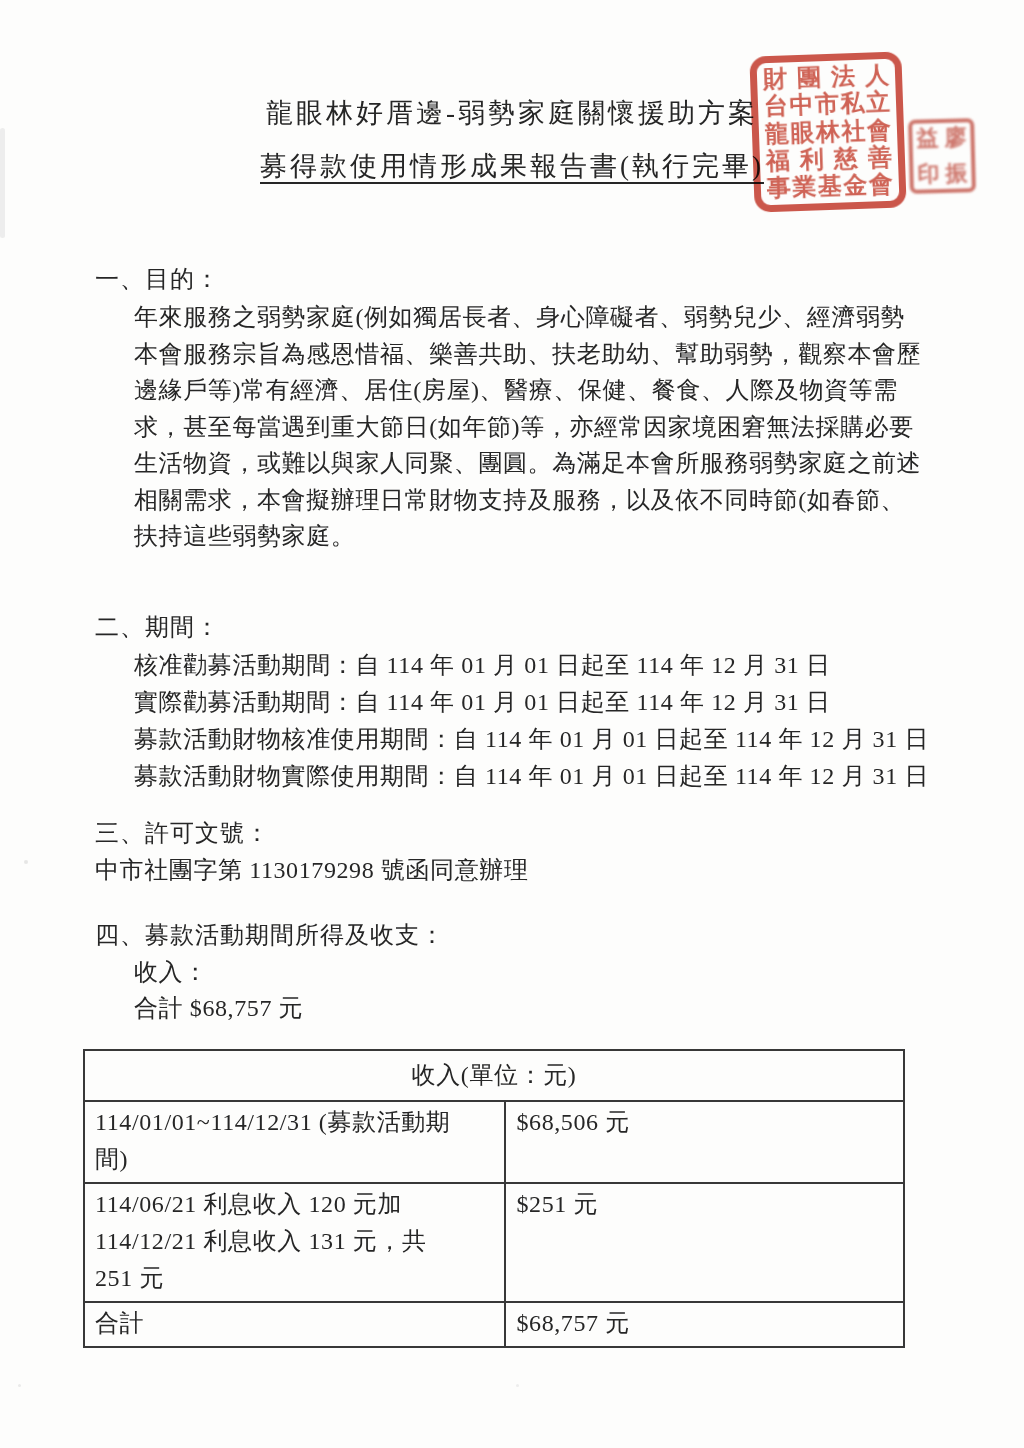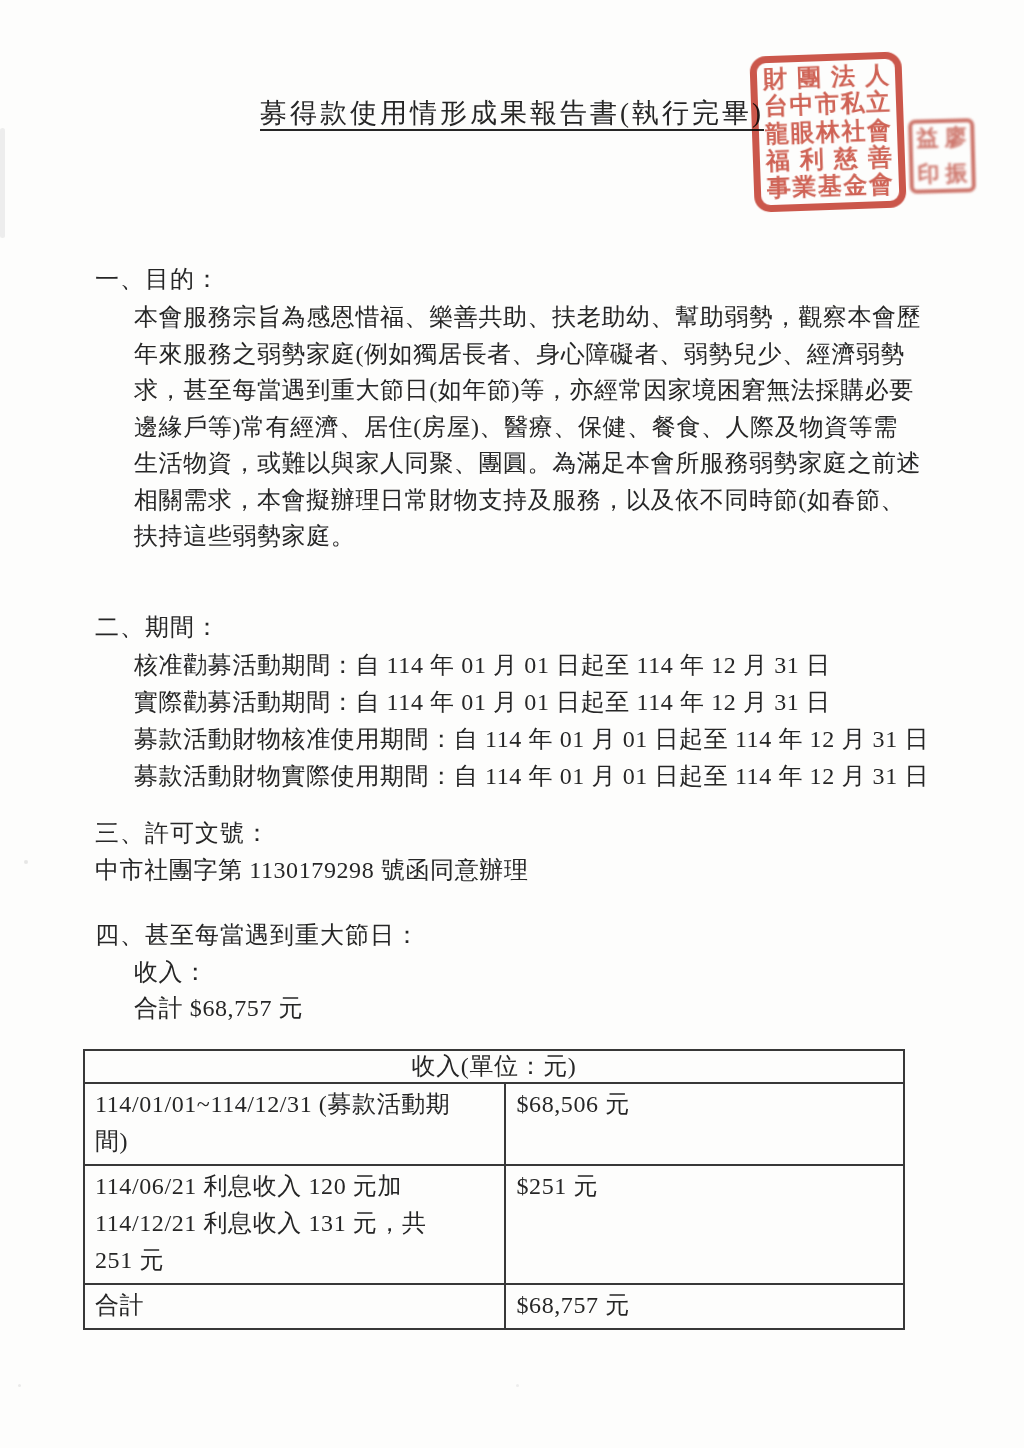--- a/index.html
+++ b/index.html
@@ -80,21 +80,21 @@
     position:absolute;left:83px;top:1049px;width:822px;
     border-collapse:collapse;table-layout:fixed;
   }
   .income-table th,.income-table td{
     border:2px solid #383838;
     font-size:24px;font-weight:normal;
     vertical-align:top;
     letter-spacing:0.6px;
   }
   .income-table th{
-    text-align:center;height:31px;line-height:31px;padding:0 4px;
+    text-align:center;height:31px;line-height:31px;padding:9px 4px;
   }
   .income-table td{line-height:37px;padding:2px 10px 4px 10px;}
   .income-table td.desc{padding-right:45px;}
   .income-table tr.r1 td{height:69px;}
   .income-table tr.r2 td{height:99px;}
   .income-table tr.r3 td{height:33px;}
   
   .smudge{position:absolute;background:#c9c9c9;border-radius:3px;}
   .smudge.s1{left:0;top:128px;width:5px;height:110px;opacity:0.30;}
   .smudge.s2{left:24px;top:860px;width:4px;height:4px;opacity:0.45;border-radius:50%;}
@@ -105,20 +105,21 @@
 <body>
 
 <div class="page">
 
   <div class="smudge s1"></div>
   <div class="smudge s2"></div>
   <div class="smudge s3"></div>
   <div class="smudge s4"></div>
 
   <div class="title-block">
+    <div class="title-line">龍眼林好厝邊-弱勢家庭關懷援助方案</div>
     <div class="title-line underlined">募得款使用情形成果報告書(執行完畢)</div>
   </div>
 
   <div class="seal main-seal">
     <div class="seal-row">
         <span>財</span>
         <span>團</span>
         <span>法</span>
         <span>人</span>
       </div>
@@ -156,41 +157,41 @@
         <span>振</span>
       </div>
     <div class="seal-col">
         <span>益</span>
         <span>印</span>
       </div>
   </div>
 
   <div class="sec-heading" id="sec1-h">一、目的：</div>
   <div class="body-lines" id="purpose-paragraph">
+    <div class="bline">年來服務之弱勢家庭(例如獨居長者、身心障礙者、弱勢兒少、經濟弱勢</div>
     <div class="bline">本會服務宗旨為感恩惜福、樂善共助、扶老助幼、幫助弱勢，觀察本會歷</div>
-    <div class="bline">年來服務之弱勢家庭(例如獨居長者、身心障礙者、弱勢兒少、經濟弱勢</div>
+    <div class="bline">邊緣戶等)常有經濟、居住(房屋)、醫療、保健、餐食、人際及物資等需</div>
     <div class="bline">求，甚至每當遇到重大節日(如年節)等，亦經常因家境困窘無法採購必要</div>
-    <div class="bline">邊緣戶等)常有經濟、居住(房屋)、醫療、保健、餐食、人際及物資等需</div>
     <div class="bline">生活物資，或難以與家人同聚、團圓。為滿足本會所服務弱勢家庭之前述</div>
     <div class="bline">相關需求，本會擬辦理日常財物支持及服務，以及依不同時節(如春節、</div>
     <div class="bline">扶持這些弱勢家庭。</div>
   </div>
 
   <div class="sec-heading" id="sec2-h">二、期間：</div>
   <div class="body-lines" id="period-lines">
     <div class="bline">核准勸募活動期間：自 114 年 01 月 01 日起至 114 年 12 月 31 日</div>
     <div class="bline">實際勸募活動期間：自 114 年 01 月 01 日起至 114 年 12 月 31 日</div>
     <div class="bline">募款活動財物核准使用期間：自 114 年 01 月 01 日起至 114 年 12 月 31 日</div>
     <div class="bline">募款活動財物實際使用期間：自 114 年 01 月 01 日起至 114 年 12 月 31 日</div>
   </div>
 
   <div class="sec-heading" id="sec3-h">三、許可文號：</div>
   <div class="flush-line" id="permit-line">中市社團字第 1130179298 號函同意辦理</div>
 
-  <div class="sec-heading" id="sec4-h">四、甚至每當遇到重大節日：</div>
+  <div class="sec-heading" id="sec4-h">四、募款活動期間所得及收支：</div>
   <div class="body-lines" id="sec4-lines">
     <div class="bline">收入：</div>
     <div class="bline">合計 $68,757 元</div>
   </div>
 
   <table class="income-table">
     <colgroup>
         <col style="width:51.4%">
         <col style="width:48.6%">
       </colgroup>

